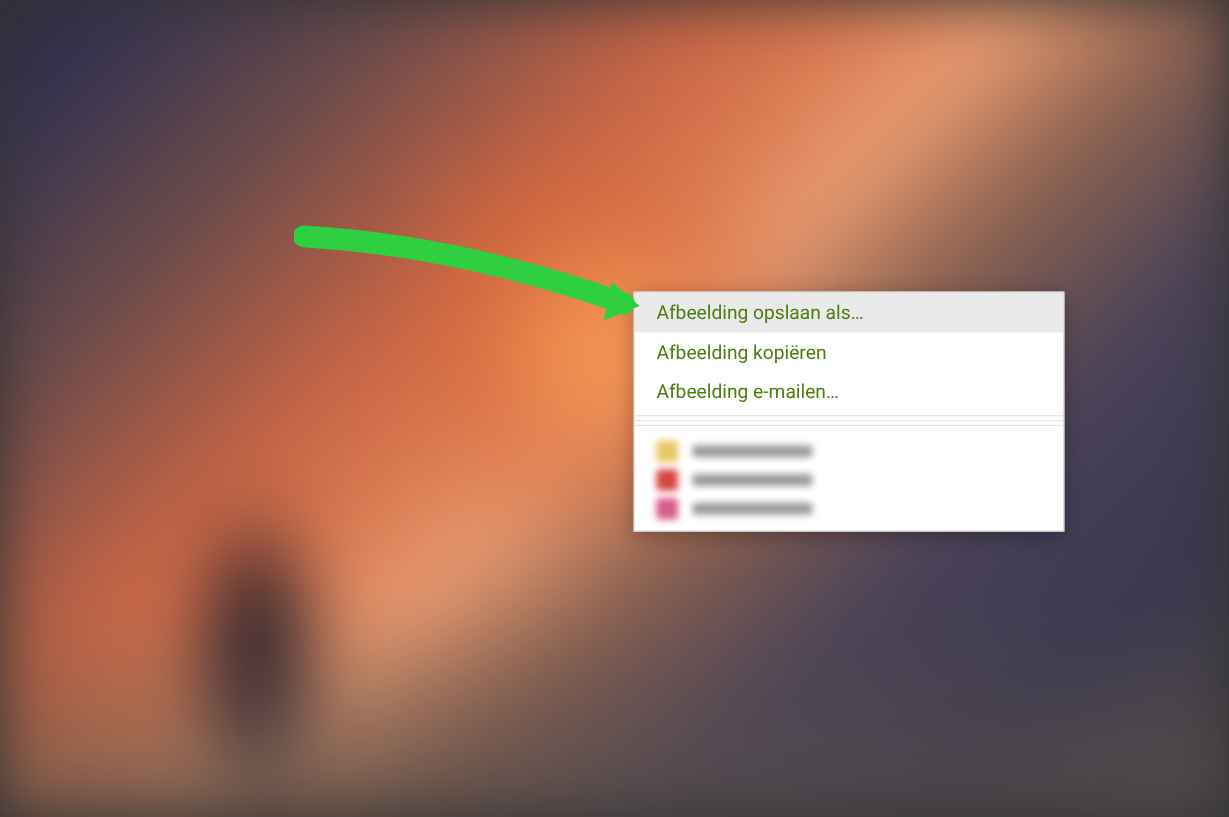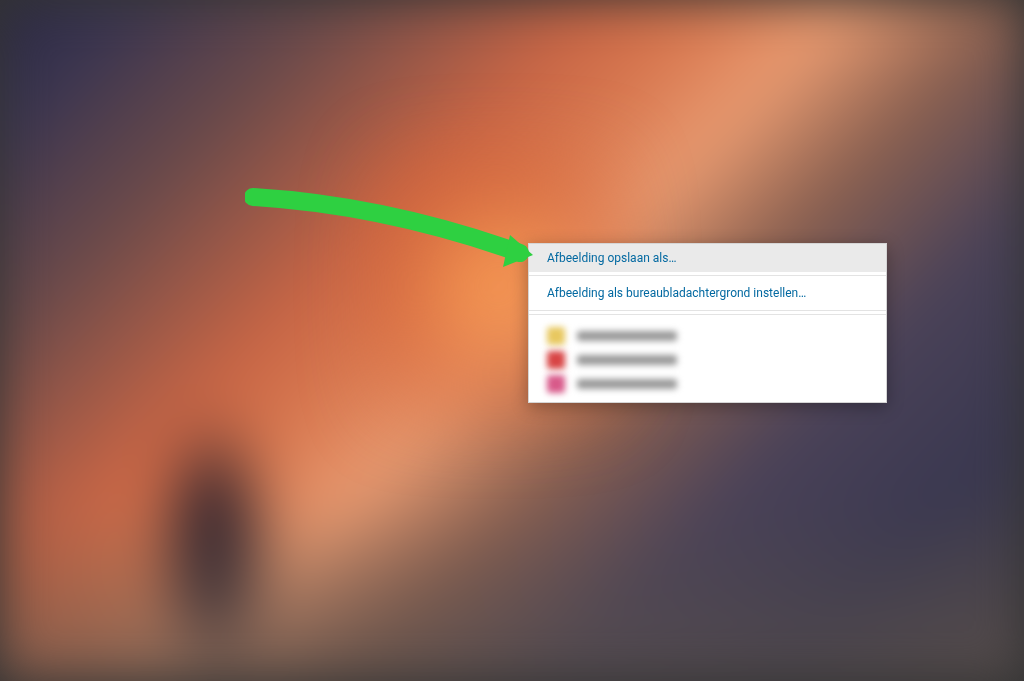--- a/index.html
+++ b/index.html
@@ -63,22 +63,22 @@
       filter: blur(30px);
     }
     .context-menu {
       position: absolute;
       top: 243px;
       left: 528px;
       width: 359px;
       background: #ffffff;
       border: 1px solid #d5d5d5;
       box-shadow: 0 4px 16px rgba(0,0,0,0.3);
-      font-size: 12px;
-      color: #0369a1;
+      font-size: 16px;
+      color: #4d7c0f;
     }
     .menu-item {
       padding: 7px 18px;
       cursor: pointer;
     }
     .menu-item.highlighted {
       background: #eaeaea;
     }
     .menu-separator {
       height: 1px;
@@ -119,22 +119,23 @@
     }
   </style>
 </head>
 <body>
 
 <div class="background"></div>
 <div class="fire-glow"></div>
 
 <div class="context-menu">
   <div class="menu-item highlighted">Afbeelding opslaan als…</div>
+  <div class="menu-item">Afbeelding kopiëren</div>
+  <div class="menu-item">Afbeelding e-mailen…</div>
   <div class="menu-separator"></div>
-  <div class="menu-item">Afbeelding als bureaubladachtergrond instellen…</div>
   <div class="menu-separator"></div>
   <div class="menu-separator"></div>
   <div class="blurred-section">
     <div class="blurred-row">
       <div class="blurred-icon bi-yellow"></div>
       <div class="blurred-text"></div>
     </div>
     <div class="blurred-row">
       <div class="blurred-icon bi-red"></div>
       <div class="blurred-text"></div>

